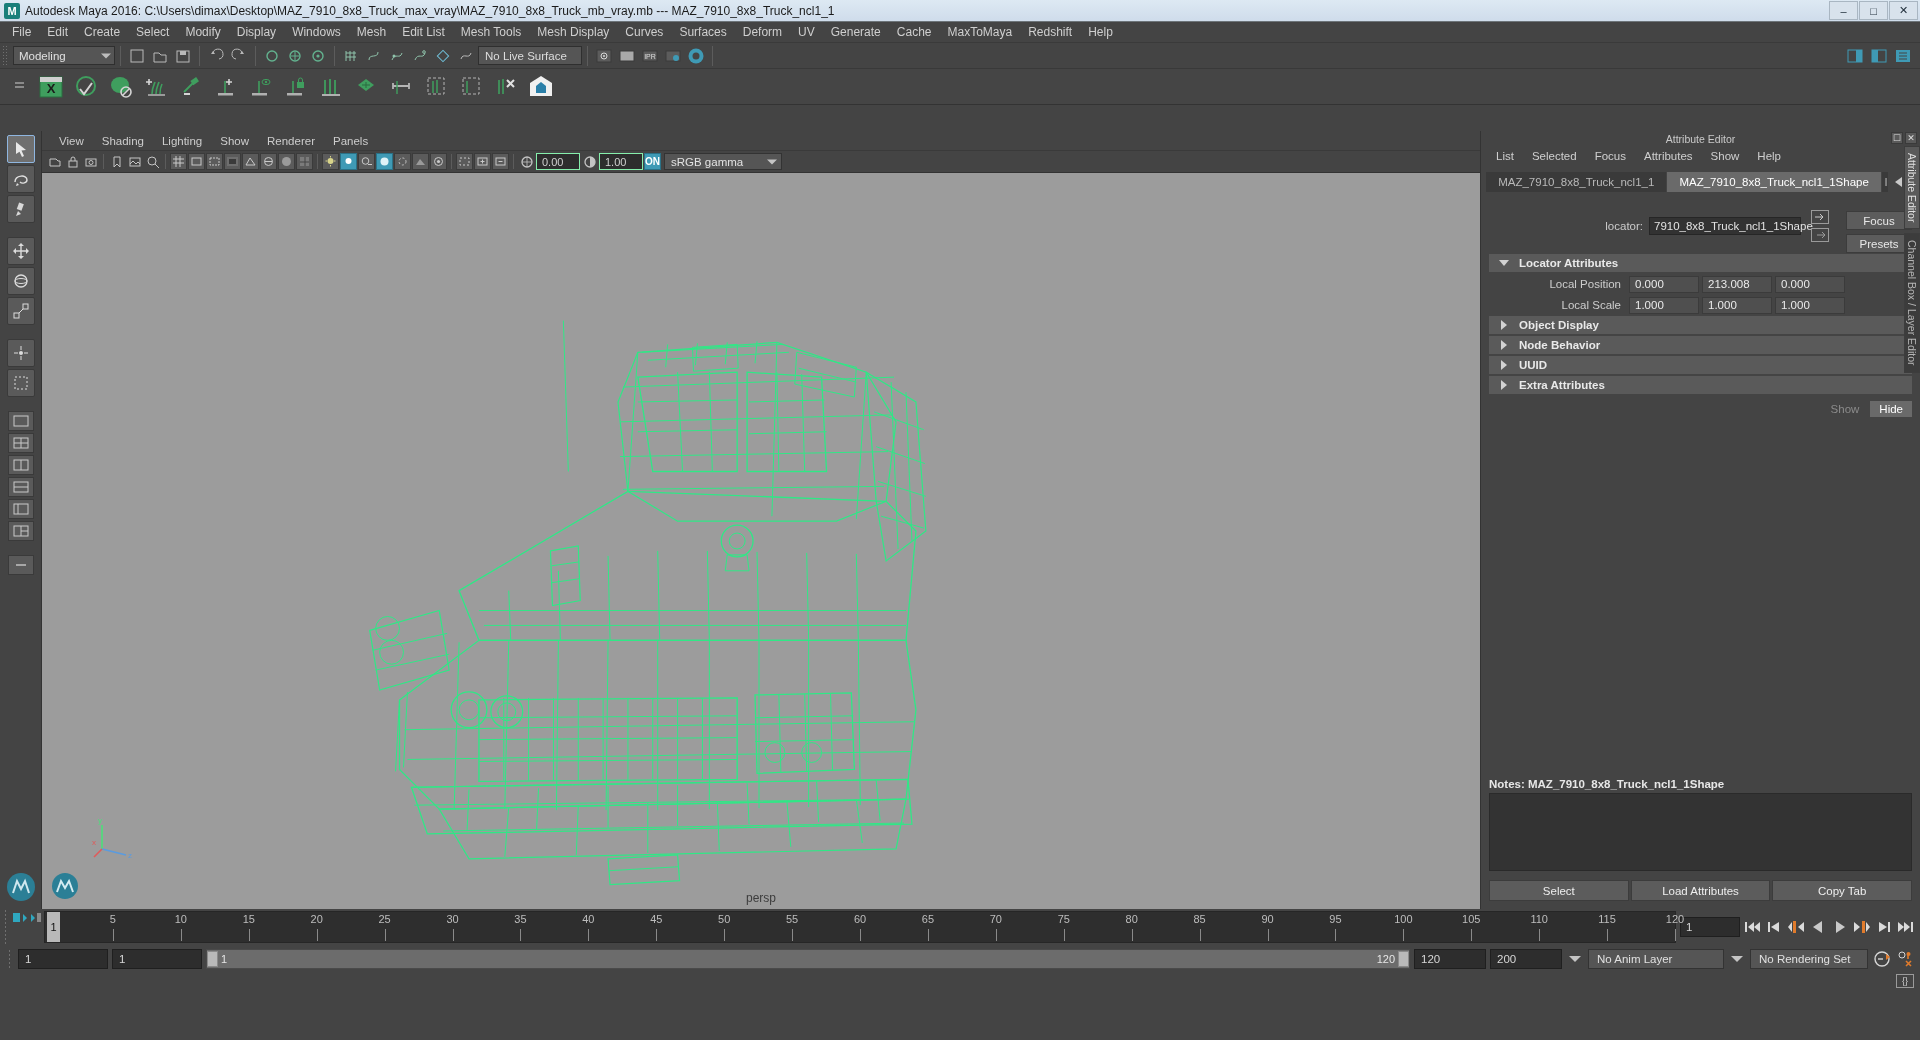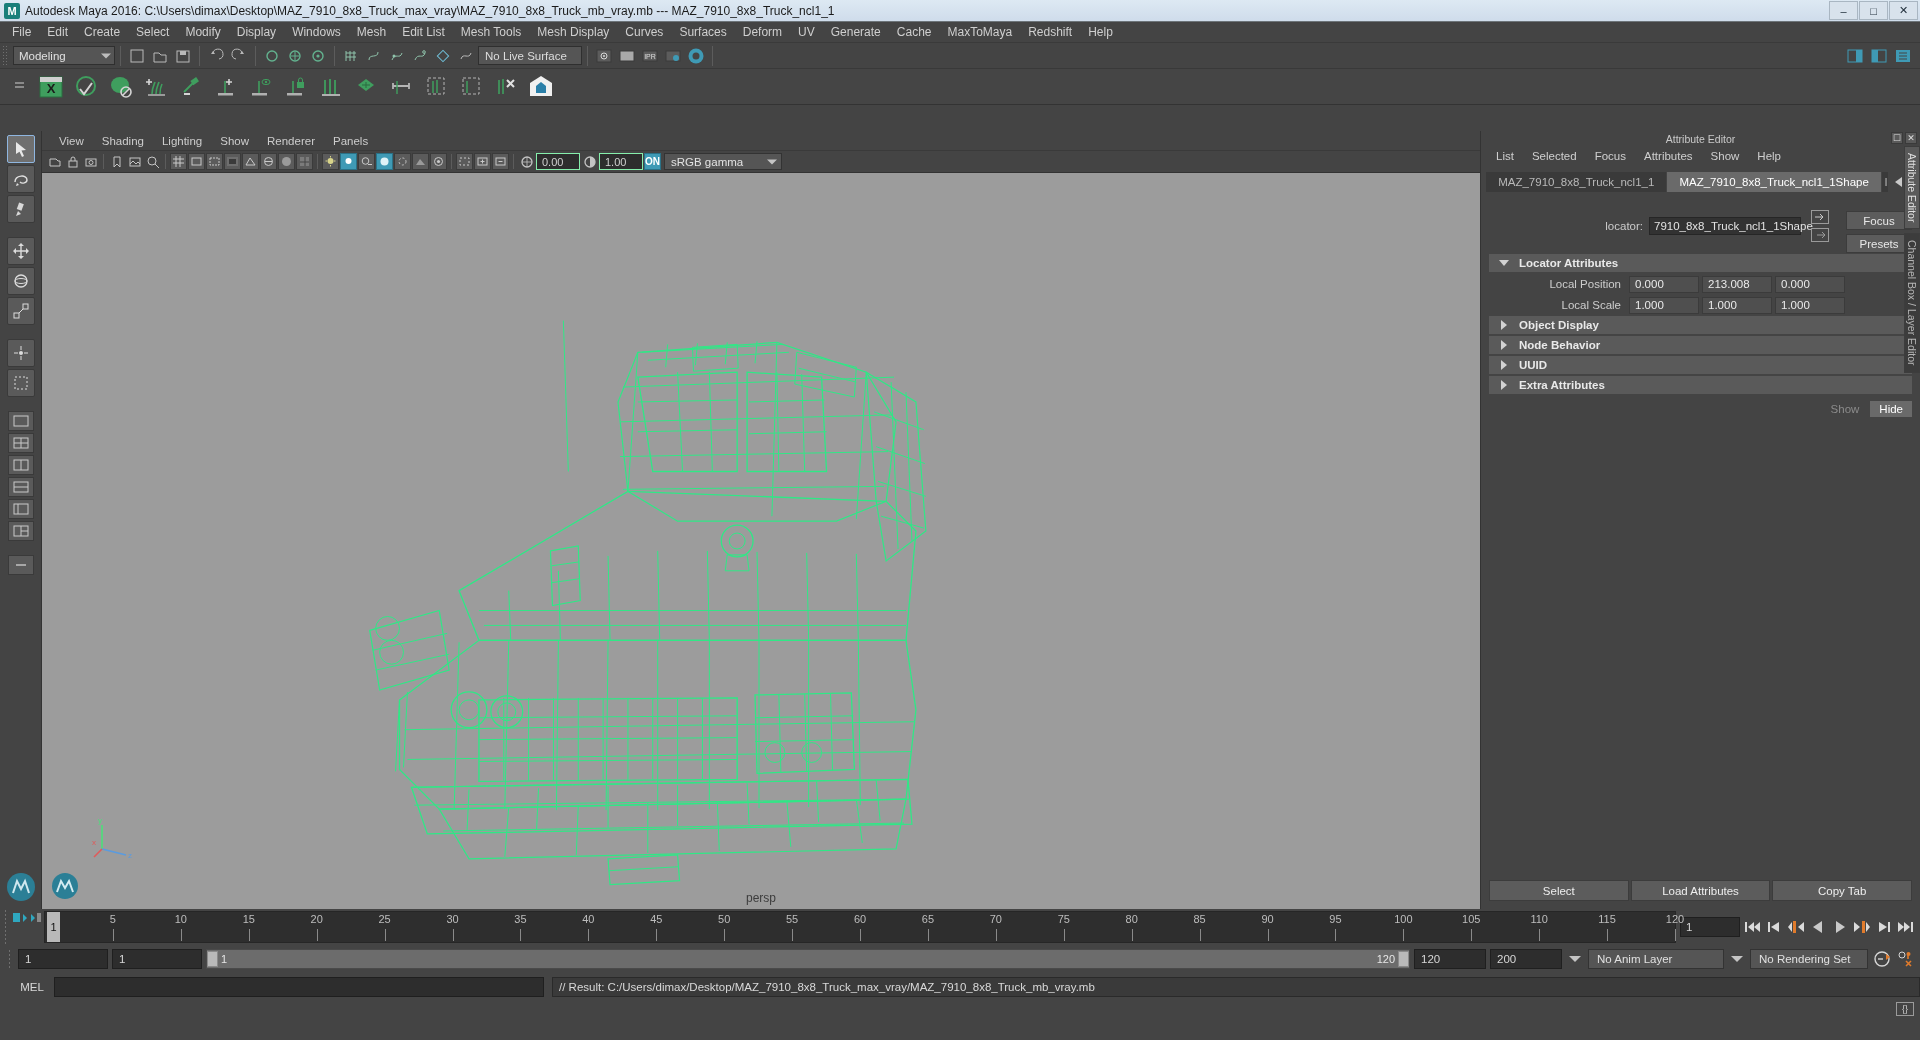--- a/index.html
+++ b/index.html
@@ -1057,20 +1057,27 @@
             <span>UUID</span>
           </div>
           <div class="sect-head">
             <div class="tw">
               <div class="tw-right"></div>
             </div>
             <span>Extra Attributes</span>
           </div>
         </div>
 
+      <div class="ae-notes">
+        <div class="notes-label">
+          <span>Notes:</span>
+          <span class="v">MAZ_7910_8x8_Truck_ncl1_1Shape</span>
+        </div>
+        <div class="notes-box"></div>
+      </div>
 
       <div class="ae-footer" id="aefooter">
           <div class="fb">Select</div>
           <div class="fb">Load Attributes</div>
           <div class="fb">Copy Tab</div>
         </div>
 
       <div class="ae-vtabs">
         <div class="ae-vtab">Attribute Editor</div>
         <div class="ae-vtab inactive">Channel Box / Layer Editor</div>
@@ -1222,23 +1229,18 @@
         </div>
       <div class="pb-btn">
           <svg width="20" height="18">
             <circle cx="6" cy="5" r="3" fill="none" stroke="#d6d6d6"></circle>
             <path d="M12 3v6M10 11l5 5M15 11l-5 5" stroke="#e07b2c" stroke-width="1.6"></path>
             <circle cx="12.5" cy="4" r="2" fill="#e07b2c"></circle>
           </svg>
         </div>
     </div>
 
-    <div class="cmd-row">
-      <div class="mel-label">MEL</div>
-      <div class="cmd-input"></div>
-      <div class="cmd-out">// Result: C:/Users/dimax/Desktop/MAZ_7910_8x8_Truck_max_vray/MAZ_7910_8x8_Truck_mb_vray.mb</div>
-    </div>
 
     <div class="status-row">
       <div class="status-ico">{}</div>
     </div>
   </div>
 </div>
 
 </body></html>

